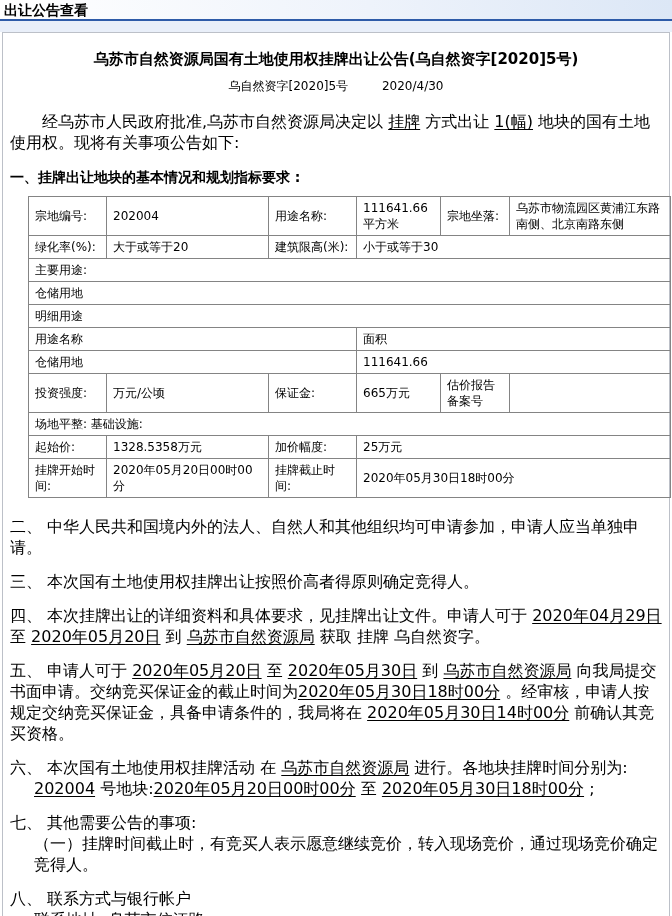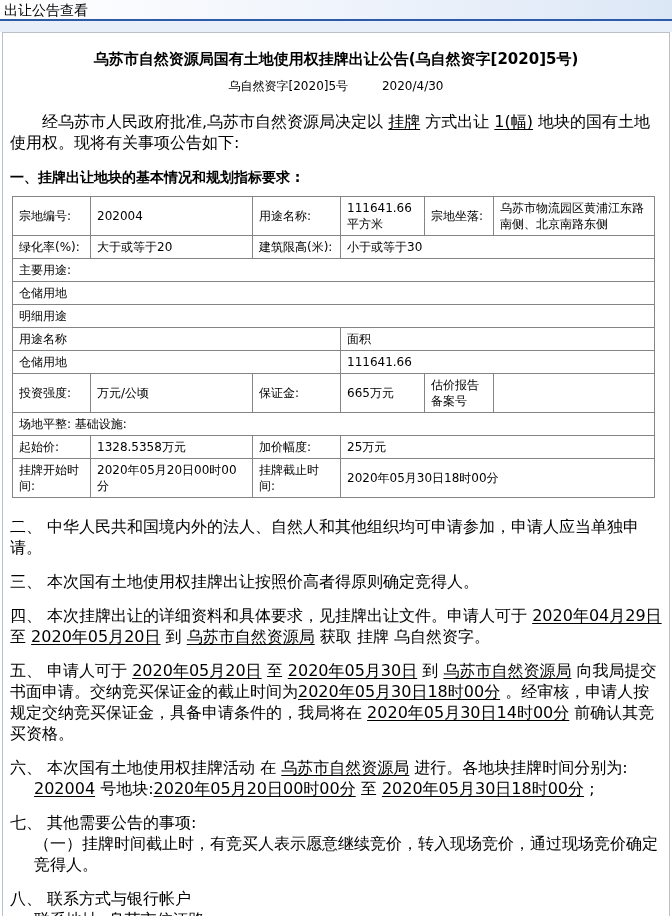--- a/index.html
+++ b/index.html
@@ -1,29 +1,29 @@
 <!DOCTYPE html>
 <html><head>
 <meta charset="utf-8">
 <style>
   html,body{margin:0;padding:0;width:672px;height:916px;overflow:hidden;background:#ffffff;
     font-family:"DejaVu Sans",sans-serif;color:#000;}
-  .topbar{height:17px;padding:2px 4px 0 4px;font-size:14px;font-weight:normal;
+  .topbar{height:17px;padding:2px 4px 0 4px;font-size:14px;font-weight:bold;
     background:linear-gradient(90deg,#ffffff 0%,#eef3fb 55%,#dce7f6 100%);}
   .topbar-rule{height:2px;background:#2e5ba8;}
   .page-gap{height:11px;background:#e9eff9;}
   .content-box{margin:0 2px;border:1px solid #bcc0c8;background:#fff;
     min-height:884px;box-sizing:border-box;padding:10px 5px 20px 5px;}
   .notice-title{text-align:center;font-size:15px;font-weight:bold;margin-top:6px;line-height:20px;}
   .doc-line{text-align:center;font-size:12px;margin-top:9px;}
   .doc-line .date{margin-left:30px;}
   .para,.line{font-size:16px;line-height:21px;}
   .intro{margin:16px 2px 0 2px;text-indent:2em;}
   .sec1-heading{font-size:14px;font-weight:bold;margin:16px 2px 0 2px;}
-  table.land{border-collapse:collapse;table-layout:fixed;width:642px;margin:9px 0 0 4px;
+  table.land{border-collapse:collapse;table-layout:fixed;width:642px;margin:9px 0 0 20px;
     font-size:12px;padding-left:27px;}
   table.land td{border:1px solid #848484;padding:3px 6px;line-height:16px;
     vertical-align:middle;word-break:break-all;}
   .sections{margin:18px 2px 0 2px;}
   .section{margin-bottom:13px;}
   .ind1{padding-left:24px;}
   .uval{text-decoration:underline;text-underline-offset:2px;}
 </style>
 </head>
 <body>

